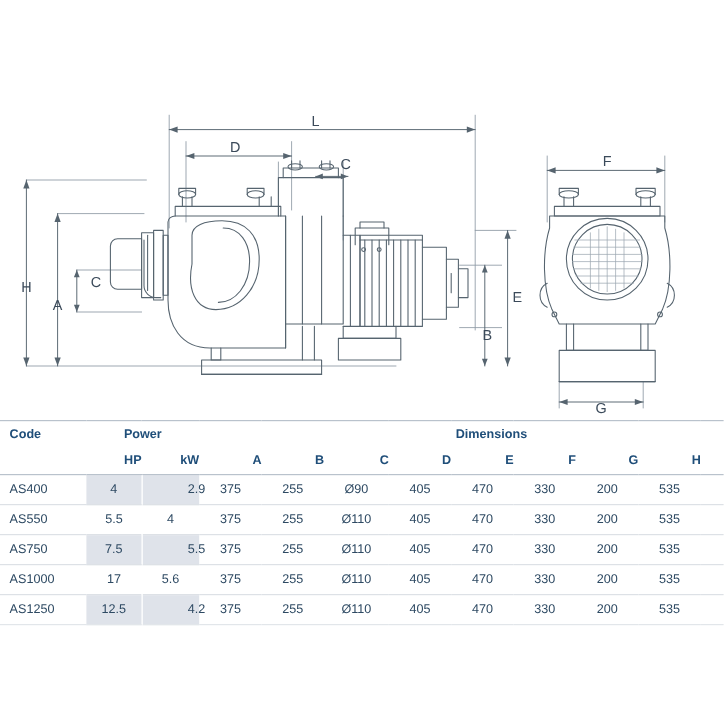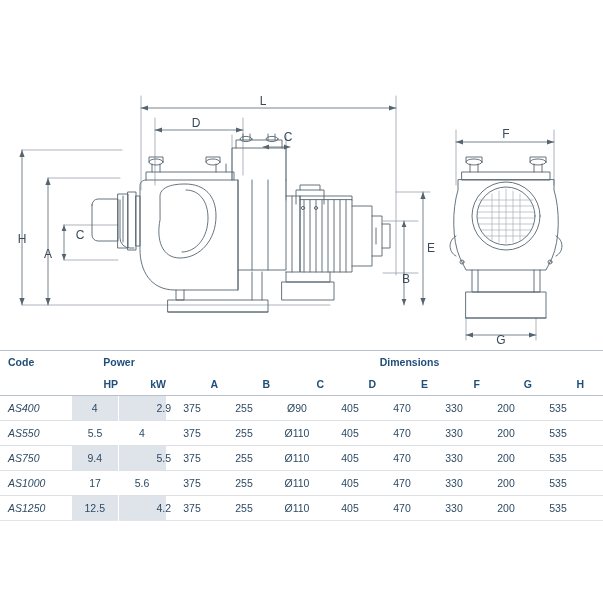--- a/index.html
+++ b/index.html
@@ -28,21 +28,21 @@
   }
   thead th{
     font-weight:bold;
     color:#1f4e79;
     background:#ffffff;
   }
   .hdr-top th{height:22px;}
   .hdr-sub th{height:22px;text-align:right;}
   tbody tr{border-top:1px solid #e2e6ea;}
   tbody tr:last-child{border-bottom:1px solid #e2e6ea;}
-  td.code{text-align:left;padding-left:8px;color:#2e4a63;font-style:italic;}
+  td.code{text-align:left;padding-left:8px;color:#2e4a63;}
   .shade{background:#dfe3ea;}
   .rowline{border-top:1px solid #dde1e6;}
   .topline{border-top:1px solid #b9c2cc;}
   .hdr-line{border-bottom:1px solid #b9c2cc;}
   .sep{border-left:1px solid #ffffff;padding-left:38px;}
 </style>
 </head>
 <body>
 
 <div class="page">
@@ -281,21 +281,21 @@
           <td>Ø110</td>
           <td>405</td>
           <td>470</td>
           <td>330</td>
           <td>200</td>
           <td>535</td>
           <td>840</td>
         </tr>
         <tr class="rowline">
           <td class="code">AS750</td>
-          <td class="shade">9.4</td>
+          <td class="shade">7.5</td>
           <td class="shade sep">5.5</td>
           <td>375</td>
           <td>255</td>
           <td>Ø110</td>
           <td>405</td>
           <td>470</td>
           <td>330</td>
           <td>200</td>
           <td>535</td>
           <td>840</td>

